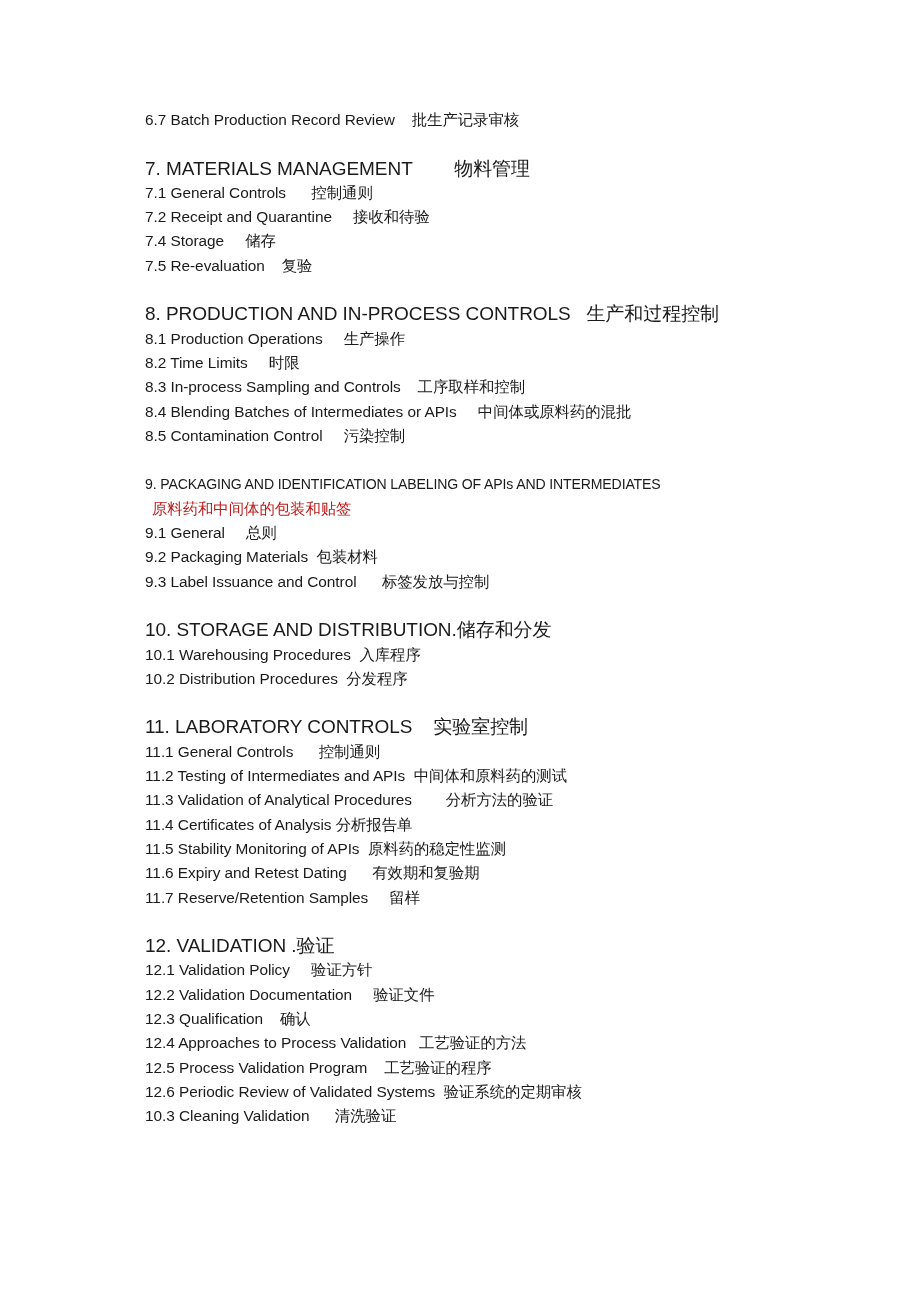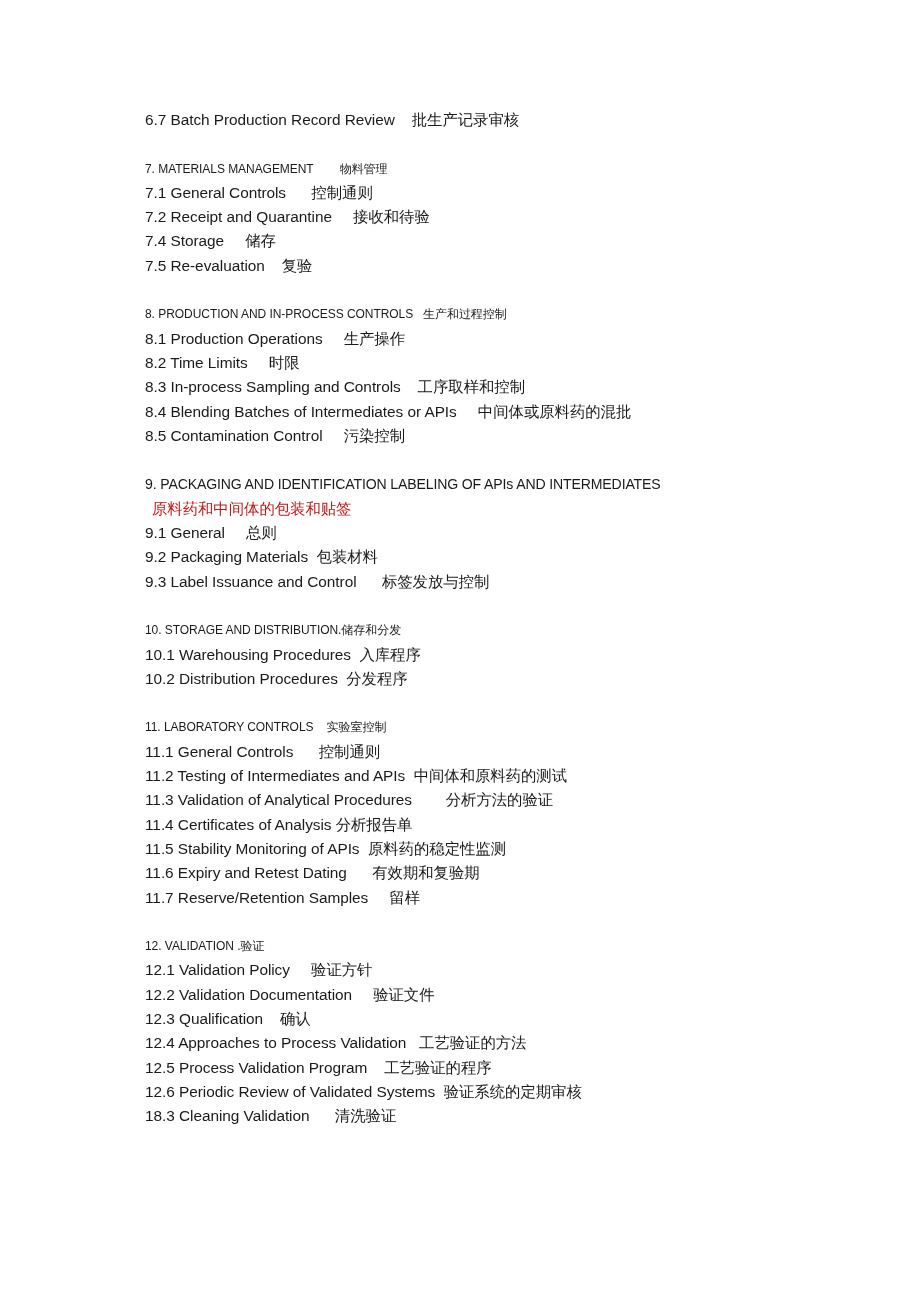--- a/index.html
+++ b/index.html
@@ -39,21 +39,21 @@
     margin-top: 24.3px; 
   }
   .line {
     font-size: 15.4px;
     line-height: 24.3px;
     white-space: pre;
     letter-spacing: -0.05px;
     color: #1a1a1a;
   }
   .line.heading {
-    font-size: 12px;
+    font-size: 19px;
   }
   
   .line.heading-narrow {
     font-size: 14.1px;
     letter-spacing: -0.15px;
   }
   .line.cont {
     text-indent: 7px;
   }
   .zh {
@@ -107,16 +107,16 @@
         <div class="line">11.7 Reserve/Retention Samples     留样</div>
       </div>
       <div class="block">
         <div class="line heading">12. VALIDATION .验证</div>
         <div class="line">12.1 Validation Policy     验证方针</div>
         <div class="line">12.2 Validation Documentation     验证文件</div>
         <div class="line">12.3 Qualification    确认</div>
         <div class="line">12.4 Approaches to Process Validation   工艺验证的方法</div>
         <div class="line">12.5 Process Validation Program    工艺验证的程序</div>
         <div class="line">12.6 Periodic Review of Validated Systems  验证系统的定期审核</div>
-        <div class="line">18.3 Cleaning Validation      清洗验证</div>
+        <div class="line">10.3 Cleaning Validation      清洗验证</div>
       </div>
     </div>
 </div>
 
 </body></html>

